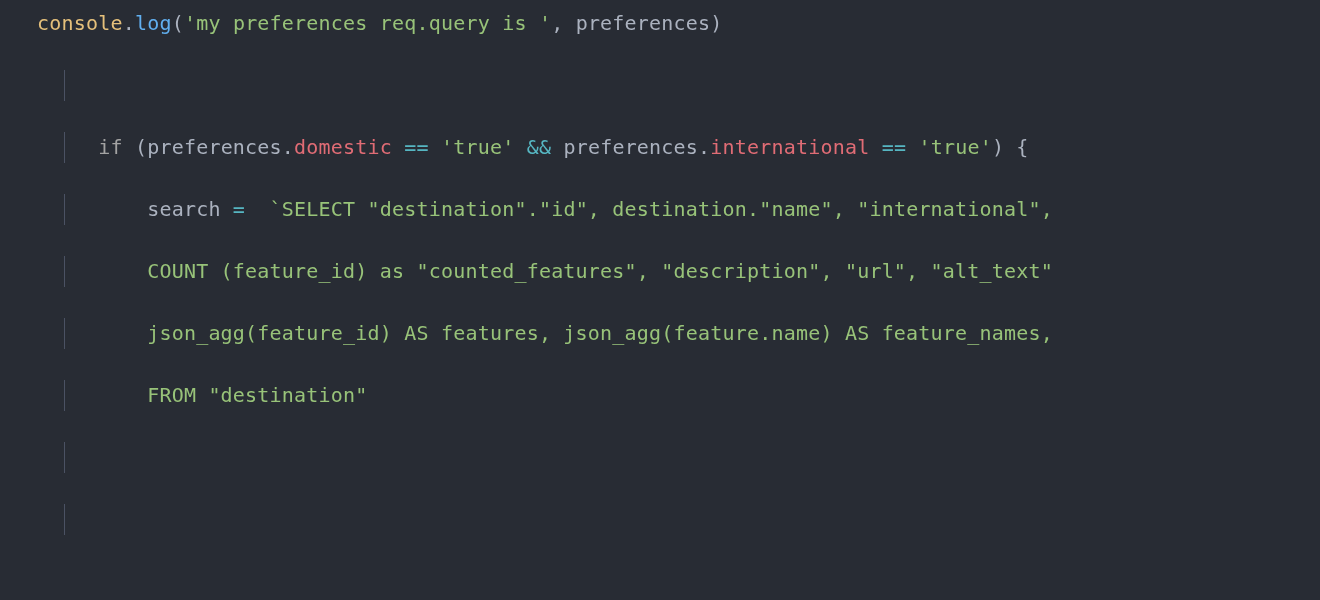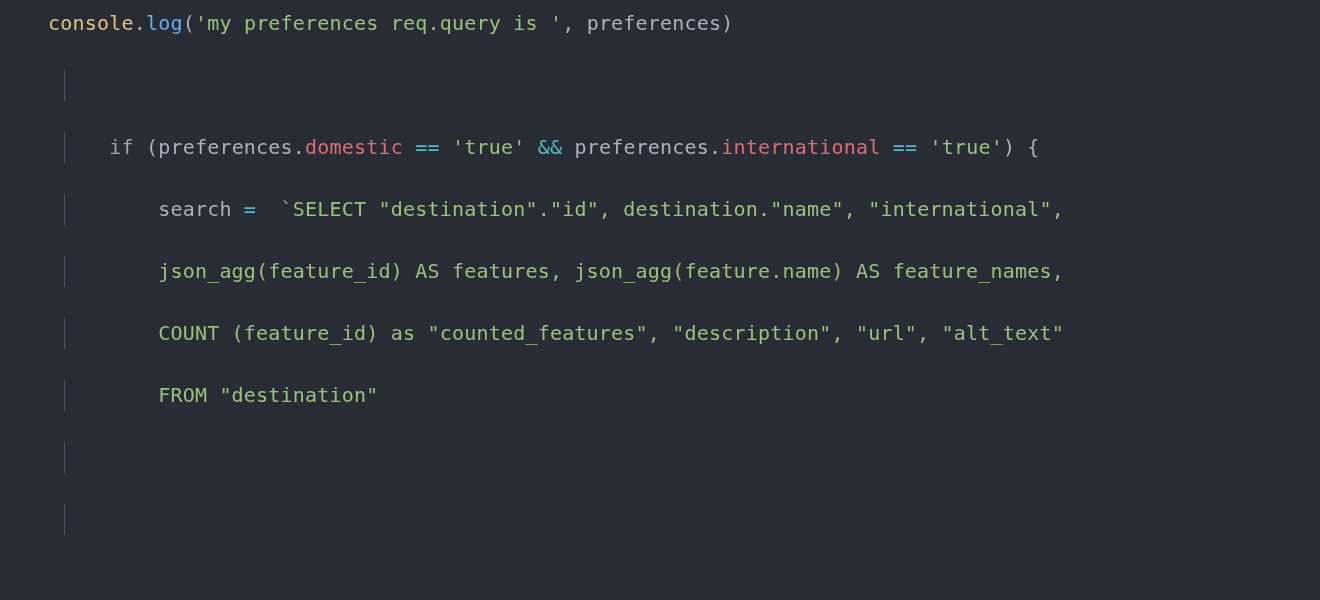--- a/index.html
+++ b/index.html
@@ -7,43 +7,43 @@
     margin:0;
     padding:8px 0 0 0;
     font-family:"SF Mono","Menlo","Consolas",monospace;
     font-size:20px;
     line-height:31px;
     font-weight:500;
     white-space:pre;
     color:#abb2bf;
     letter-spacing:0.2px;
   }
-  .ln{display:block;padding-left:48px;position:relative}
+  .ln{display:block;padding-left:37px;position:relative}
   .gut{position:absolute;left:64px;top:0;bottom:0;width:1px;background:#4b5263}
   .gut-on .gut{display:block}
   .c-obj{color:#e5c07b}
   .c-dot{color:#abb2bf}
   .c-fn{color:#61afef}
   .c-pun{color:#abb2bf}
   .c-str{color:#98c379}
   .c-kw{color:#a3a3a3}
   .c-prop{color:#e06c75}
   .c-op{color:#56b6c2}
   .c-cmt{color:#7f848e;font-style:italic}
   .c-id{color:#abb2bf}
 </style>
 </head>
 <body>
 
 <pre class="code"><span class="ln gut-off"><span class="c-obj">console</span><span class="c-dot">.</span><span class="c-fn">log</span><span class="c-pun">(</span><span class="c-str">'my preferences req.query is '</span><span class="c-pun">, </span><span class="c-id">preferences</span><span class="c-pun">)</span></span>
 <span class="ln gut-on"><span class="gut"></span><span>     </span></span>
 <span class="ln gut-on"><span class="gut"></span><span>     </span><span class="c-kw">if</span><span class="c-pun"> (</span><span class="c-id">preferences</span><span class="c-dot">.</span><span class="c-prop">domestic</span><span class="c-op"> == </span><span class="c-str">'true'</span><span class="c-op"> &amp;&amp; </span><span class="c-id">preferences</span><span class="c-dot">.</span><span class="c-prop">international</span><span class="c-op"> == </span><span class="c-str">'true'</span><span class="c-pun">) {</span></span>
 <span class="ln gut-on"><span class="gut"></span><span>         </span><span class="c-id">search</span><span class="c-op"> =  </span><span class="c-str">`</span><span class="c-str">SELECT "destination"."id", destination."name", "international",</span></span>
+<span class="ln gut-on"><span class="gut"></span><span>         </span><span class="c-str">COUNT (feature_id) as "counted_features", "description", "url", "alt_text"</span></span>
 <span class="ln gut-on"><span class="gut"></span><span>         </span><span class="c-str">json_agg(feature_id) AS features, json_agg(feature.name) AS feature_names,</span></span>
-<span class="ln gut-on"><span class="gut"></span><span>         </span><span class="c-str">COUNT (feature_id) as "counted_features", "description", "url", "alt_text"</span></span>
 <span class="ln gut-on"><span class="gut"></span><span>         </span><span class="c-str">FROM "destination"</span></span>
 <span class="ln gut-on"><span class="gut"></span><span>         </span></span>
 <span class="ln gut-on"><span class="gut"></span><span>         </span></span>
 
 
 
 
 
 
 </pre>

